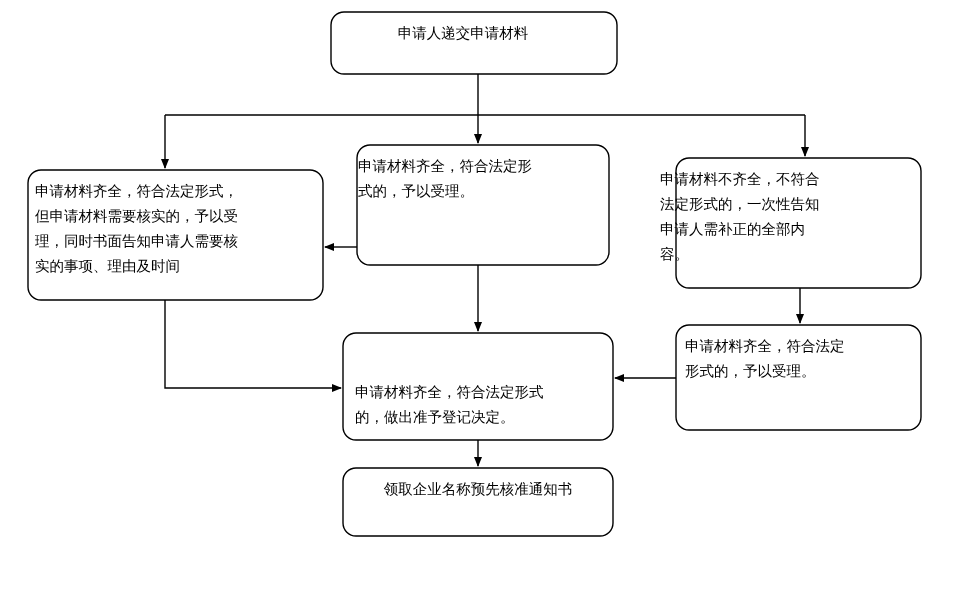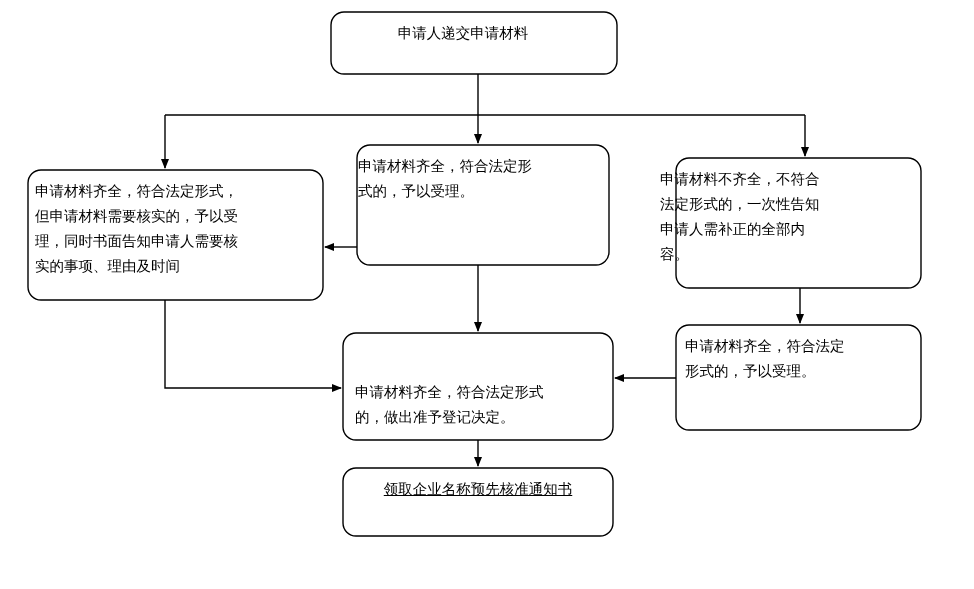--- a/index.html
+++ b/index.html
@@ -87,15 +87,15 @@
 理，同时书面告知申请人需要核
 实的事项、理由及时间</div>
       <div class="node-text topleft" style="left: 660px; width: 221px; top: 167px;">申请材料不齐全，不符合
 法定形式的，一次性告知
 申请人需补正的全部内
 容。</div>
       <div class="node-text topleft" style="left: 685px; width: 221px; top: 334px;">申请材料齐全，符合法定
 形式的，予以受理。</div>
       <div class="node-text topleft" style="left: 355px; width: 246px; top: 342px; margin-top: 38px;">申请材料齐全，符合法定形式
 的，做出准予登记决定。</div>
-      <div class="node-text centered" style="left: 355px; width: 246px; top: 477px; text-decoration: underline;">领取企业名称预先核准通知书</div>
+      <div class="node-text centered" style="left: 355px; width: 246px; top: 477px;">领取企业名称预先核准通知书</div>
     </div>
 </div>
 
 </body></html>

